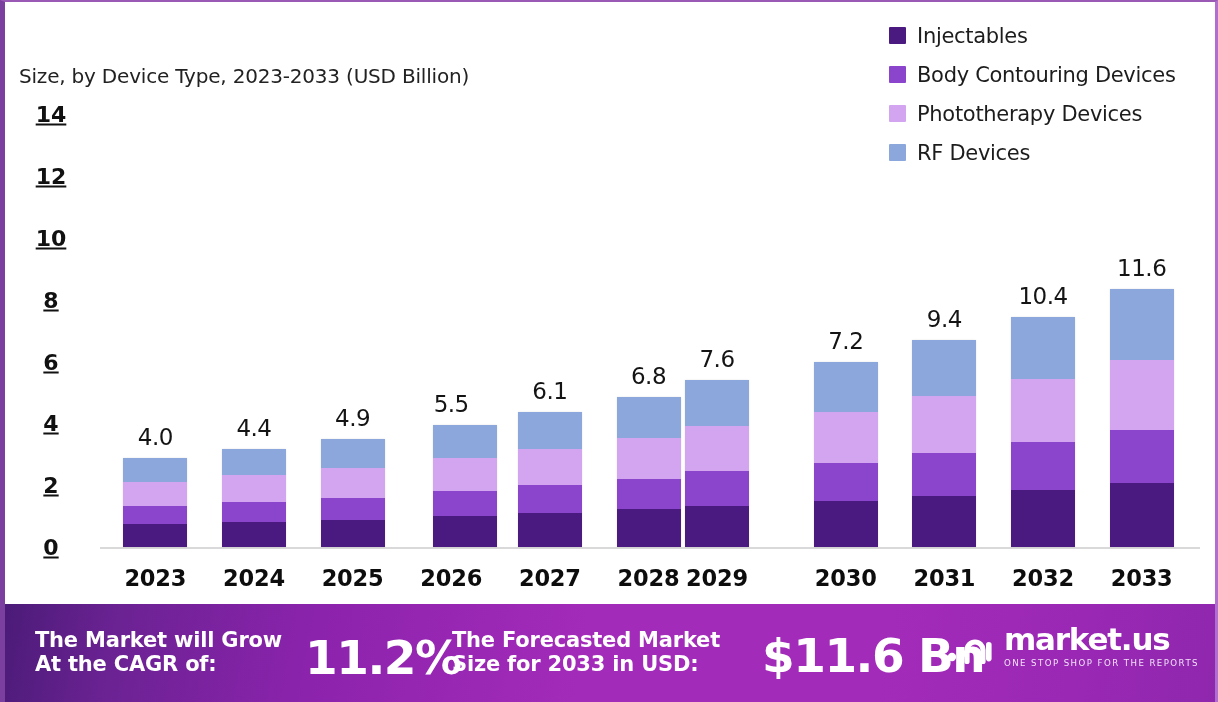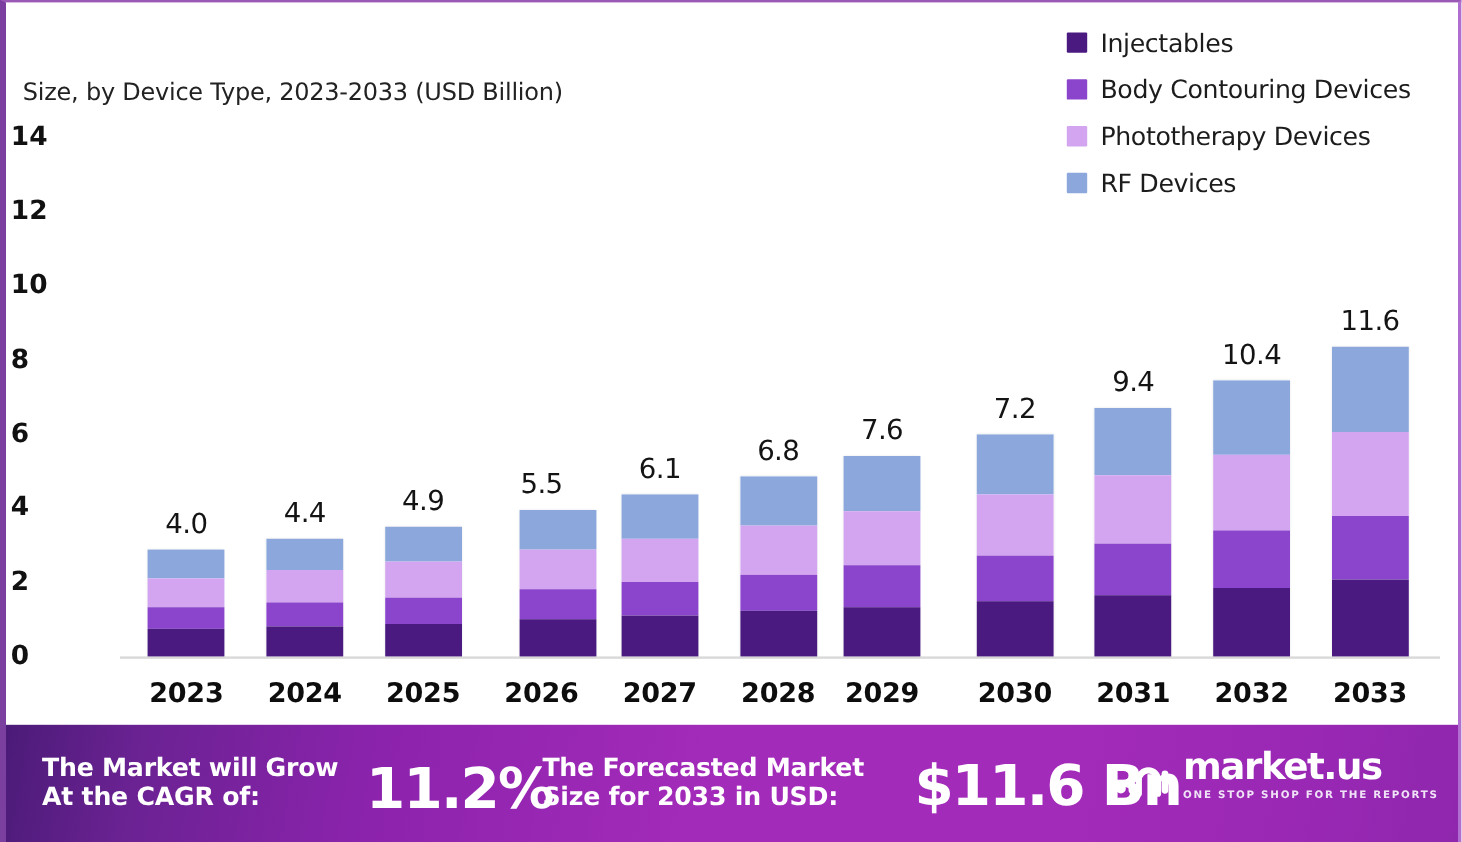--- a/index.html
+++ b/index.html
@@ -73,27 +73,28 @@
   
   .plot {
     position: absolute;
     left: 0;
     top: 0;
     width: 1218px;
     height: 600px;
   }
   .ytick {
     position: absolute;
-    right: 16px;
+    right: 4px;
     width: 60px;
-    text-align: left;
+    text-align: center;
     font-size: 22px;
     font-weight: bold;
     color: #111;
     transform: translateY(-50%);
+    text-decoration: underline;
   }
   .yaxis { position: absolute; left: 18px; top: 0; width: 62px; height: 600px; }
 
   .baseline {
     position: absolute;
     left: 95px;
     top: 545px;
     width: 1100px;
     height: 2px;
     background: #d9d9d9;
@@ -185,21 +186,21 @@
   .logo-name {
     color: #fff;
     font-size: 31px;
     font-weight: bold;
     letter-spacing: -1.2px;
     line-height: 1;
   }
   .logo-tag {
     color: #f0e2f7;
     font-size: 8.6px;
-    font-weight: bold;
+    font-weight: normal;
     letter-spacing: 1.45px;
     margin-top: 3px;
   }
 </style>
 </head>
 <body>
 
 <div class="poster">
 
   <div class="subtitle">Size, by Device Type, 2023-2033 (USD Billion)</div>
@@ -289,21 +290,21 @@
         <div class="bar-group" style="left: 516.5px;">
           <div class="bar-stack" style="height: 149.62px;">
             <div class="seg" style="height: 40.615px; background: rgb(139, 167, 220);"></div>
             <div class="seg" style="height: 40.877px; background: rgb(211, 165, 240);"></div>
             <div class="seg" style="height: 30.3957px; background: rgb(139, 69, 204);"></div>
             <div class="seg" style="height: 37.7326px; background: rgb(74, 26, 128);"></div>
           </div>
           <div class="bar-value" style="bottom: 157.62px;">6.8</div>
           <div class="xlabel">2028</div>
         </div>
-        <div class="bar-group" style="left: 603px; text-align: right;">
+        <div class="bar-group" style="left: 585px; text-align: right;">
           <div class="bar-stack" style="height: 166.652px;">
             <div class="seg" style="height: 45.3315px; background: rgb(139, 167, 220);"></div>
             <div class="seg" style="height: 45.5936px; background: rgb(211, 165, 240);"></div>
             <div class="seg" style="height: 34.3262px; background: rgb(139, 69, 204);"></div>
             <div class="seg" style="height: 41.4011px; background: rgb(74, 26, 128);"></div>
           </div>
           <div class="bar-value" style="bottom: 174.652px;">7.6</div>
           <div class="xlabel">2029</div>
         </div>
         <div class="bar-group" style="left: 713.773px;">

